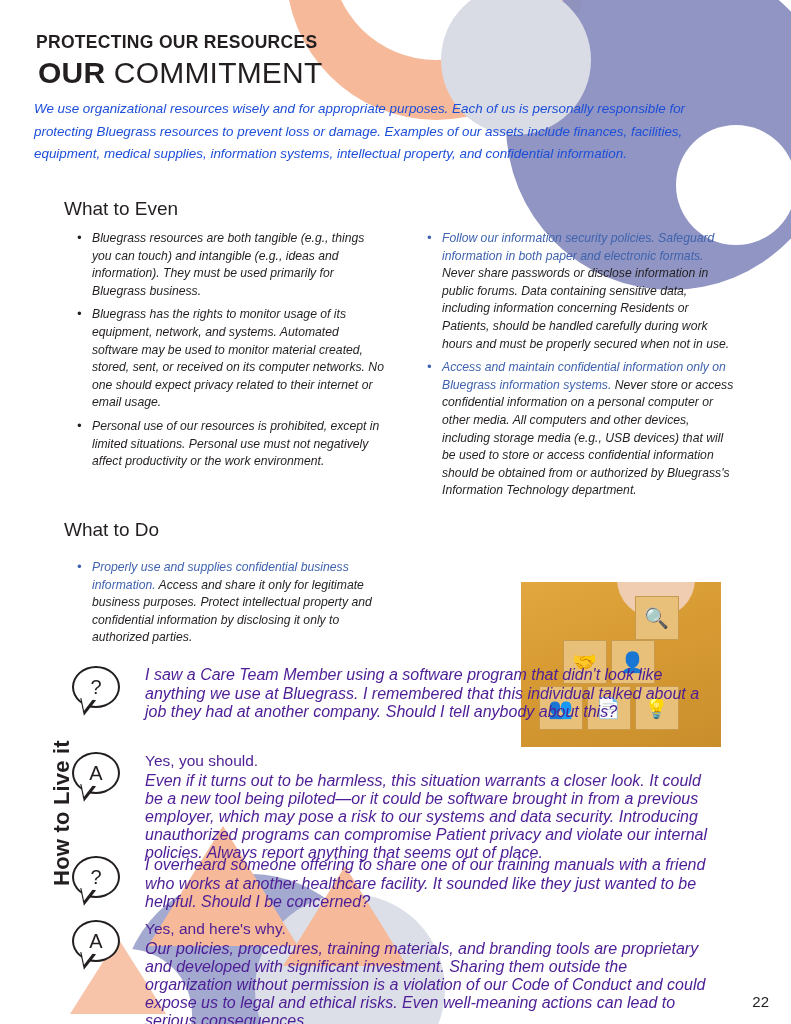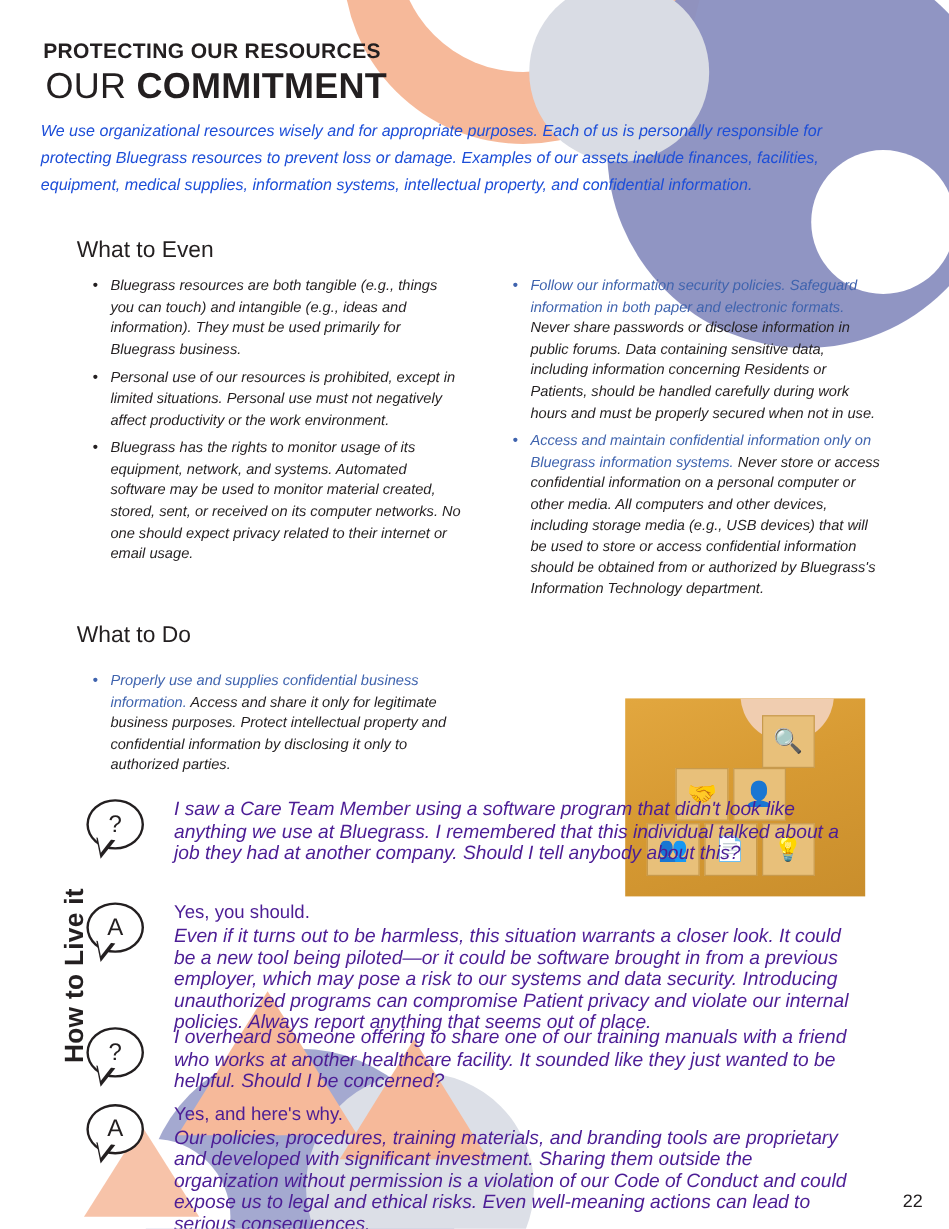--- a/index.html
+++ b/index.html
@@ -87,22 +87,22 @@
   .eyebrow {
     position: absolute; left: 36px; top: 32px;
     font-size: 17.5px; font-weight: bold; letter-spacing: .3px;
     color: #231f20;
   }
   .title {
     position: absolute; left: 38px; top: 56px;
     font-size: 30px; letter-spacing: .2px;
     color: #231f20;
   }
-  .title .thin { font-weight: 400; }
-  .title .bold { font-weight: 700; }
+  .title .thin { font-weight: 700; }
+  .title .bold { font-weight: 400; }
 
   .intro {
     position: absolute; left: 34px; top: 98px; width: 706px;
     font-size: 13.4px; line-height: 22.5px; color: #1d4ed8; font-style: italic;
   }
 
   .h2 {
     position: absolute;
     font-size: 19px; color: #231f20; font-weight: 400;
   }
@@ -261,22 +261,22 @@
     <span class="bold">COMMITMENT</span>
   </div>
 
   <div class="intro">We use organizational resources wisely and for appropriate purposes. Each of us is personally responsible for protecting Bluegrass resources to prevent loss or damage. Examples of our assets include finances, facilities, equipment, medical supplies, information systems, intellectual property, and confidential information.</div>
 
   <div class="h2 h2-know">What to Even</div>
 
   <div class="col-left">
     <ul class="bullets">
       <li>Bluegrass resources are both tangible (e.g., things you can touch) and intangible (e.g., ideas and information). They must be used primarily for Bluegrass business.</li>
+      <li>Bluegrass has the rights to monitor usage of its equipment, network, and systems. Automated software may be used to monitor material created, stored, sent, or received on its computer networks. No one should expect privacy related to their internet or email usage.</li>
       <li>Personal use of our resources is prohibited, except in limited situations. Personal use must not negatively affect productivity or the work environment.</li>
-      <li>Bluegrass has the rights to monitor usage of its equipment, network, and systems. Automated software may be used to monitor material created, stored, sent, or received on its computer networks. No one should expect privacy related to their internet or email usage.</li>
     </ul>
   </div>
 
   <div class="col-right">
     <ul class="bullets blue">
       <li><span class="lead">Follow our information security policies. Safeguard information in both paper and electronic formats.</span><span> Never share passwords or disclose information in public forums. Data containing sensitive data, including information concerning Residents or Patients, should be handled carefully during work hours and must be properly secured when not in use.</span></li>
       <li><span class="lead">Access and maintain confidential information only on Bluegrass information systems.</span><span> Never store or access confidential information on a personal computer or other media. All computers and other devices, including storage media (e.g., USB devices) that will be used to store or access confidential information should be obtained from or authorized by Bluegrass's Information Technology department.</span></li>
     </ul>
   </div>
 

